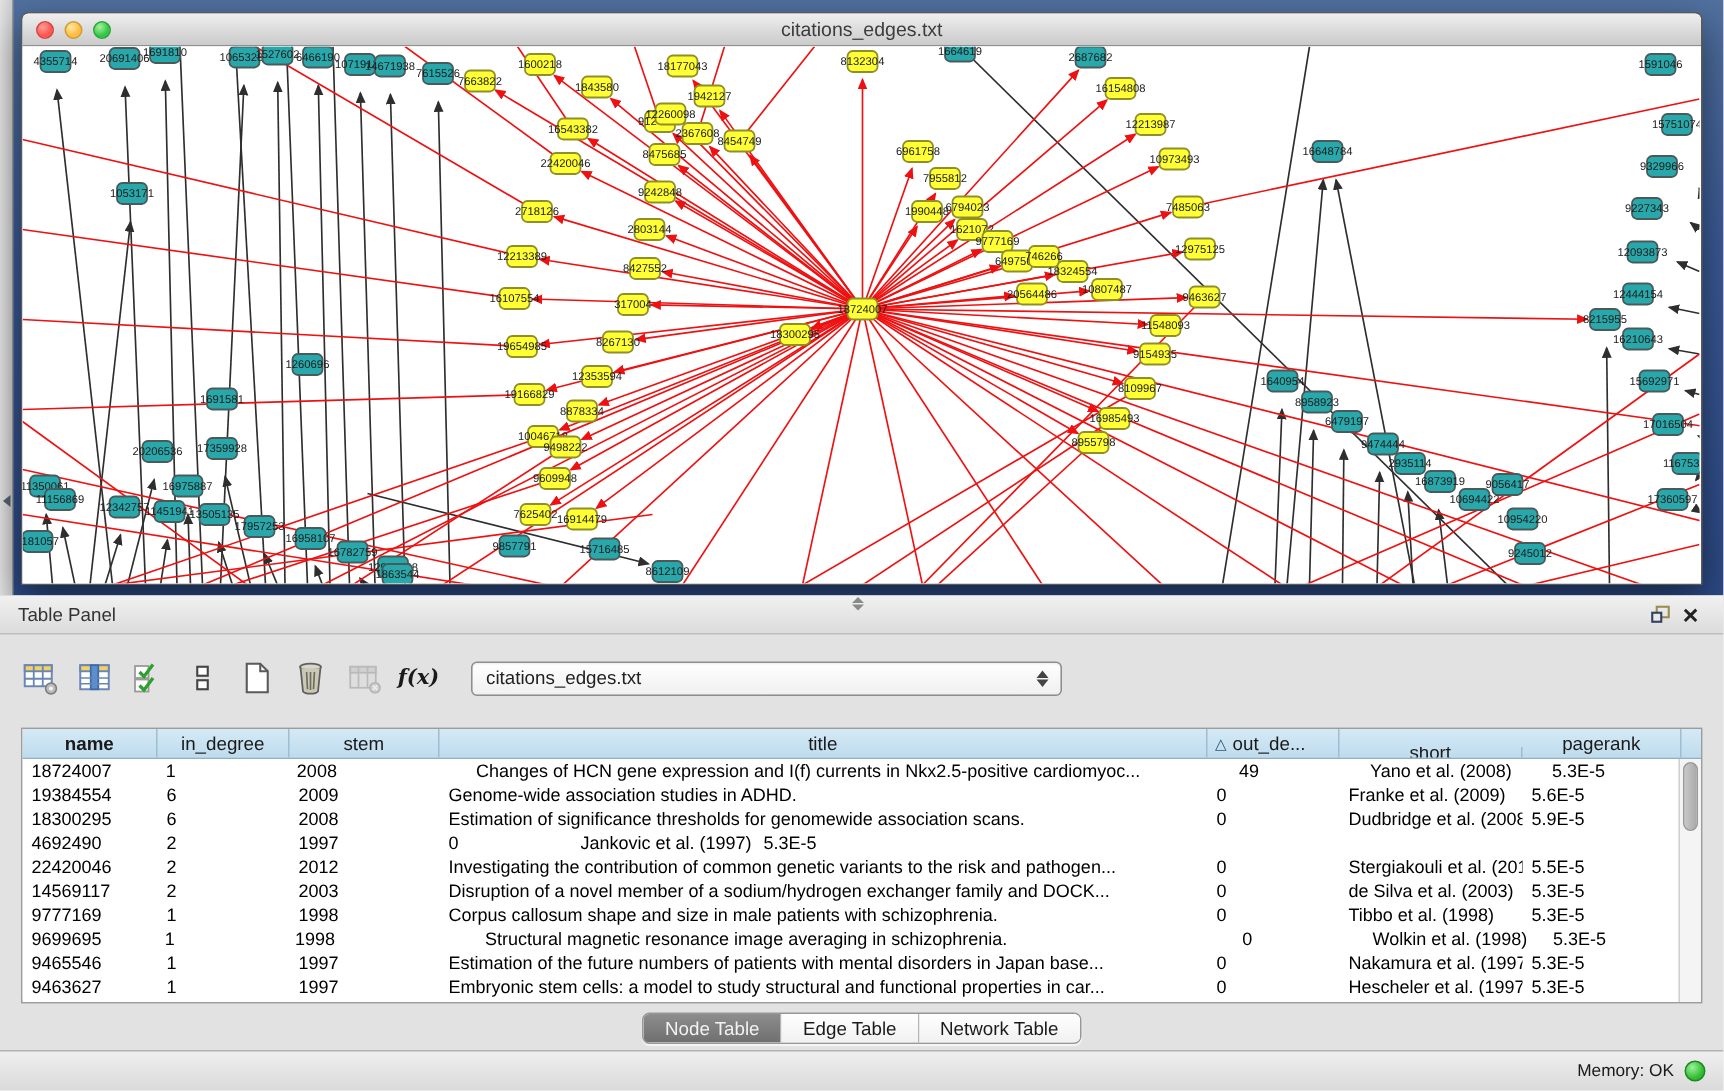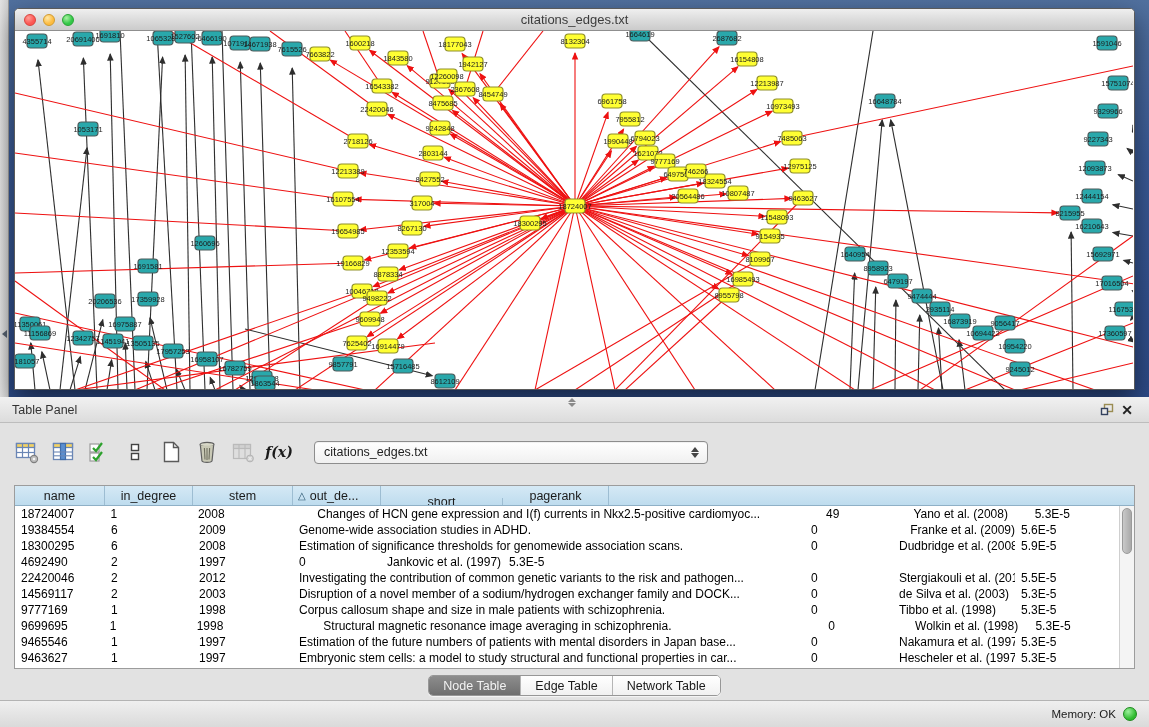--- a/index.html
+++ b/index.html
@@ -783,28 +783,31 @@
       <span class="sp"></span>
       <span class="arr">
           <i class="up"></i>
           <i class="dn"></i>
         </span>
     </div>
   </div>
 
   <div class="table-wrap">
     <div class="thead" id="thead">
-        <div class="th" style="width: 90px;">
+        <div class="th" style="width: 90px; font-weight: bold;">
           <span>name</span>
         </div>
         <div class="th" style="width: 88px;">
           <span>in_degree</span>
         </div>
         <div class="th" style="width: 100px;">
           <span>stem</span>
+        </div>
+        <div class="th" style="width: 512px;">
+          <span>title</span>
         </div>
         <div class="th left" style="width: 88px;">
           <span class="tri">△</span>
           <span>out_de...</span>
         </div>
         <div class="th" style="width: 122px; margin-top: 12px;">
           <span>short</span>
         </div>
         <div class="th" style="width: 106px; align-items: center;">
           <span>pagerank</span>
@@ -819,21 +822,21 @@
           <div class="td" style="width: 88px;">49</div>
           <div class="td" style="width: 122px;">Yano et al. (2008)</div>
           <div class="td" style="width: 106px;">5.3E-5</div>
         </div>
         <div class="trow">
           <div class="td" style="width: 90px;">19384554</div>
           <div class="td" style="width: 88px;">6</div>
           <div class="td" style="width: 100px;">2009</div>
           <div class="td" style="width: 512px;">Genome-wide association studies in ADHD.</div>
           <div class="td" style="width: 88px;">0</div>
-          <div class="td" style="width: 122px; text-align: right;">Franke et al. (2009)</div>
+          <div class="td" style="width: 122px;">Franke et al. (2009)</div>
           <div class="td" style="width: 106px;">5.6E-5</div>
         </div>
         <div class="trow">
           <div class="td" style="width: 90px;">18300295</div>
           <div class="td" style="width: 88px;">6</div>
           <div class="td" style="width: 100px;">2008</div>
           <div class="td" style="width: 512px;">Estimation of significance thresholds for genomewide association scans.</div>
           <div class="td" style="width: 88px;">0</div>
           <div class="td" style="width: 122px;">Dudbridge et al. (2008)</div>
           <div class="td" style="width: 106px;">5.9E-5</div>

